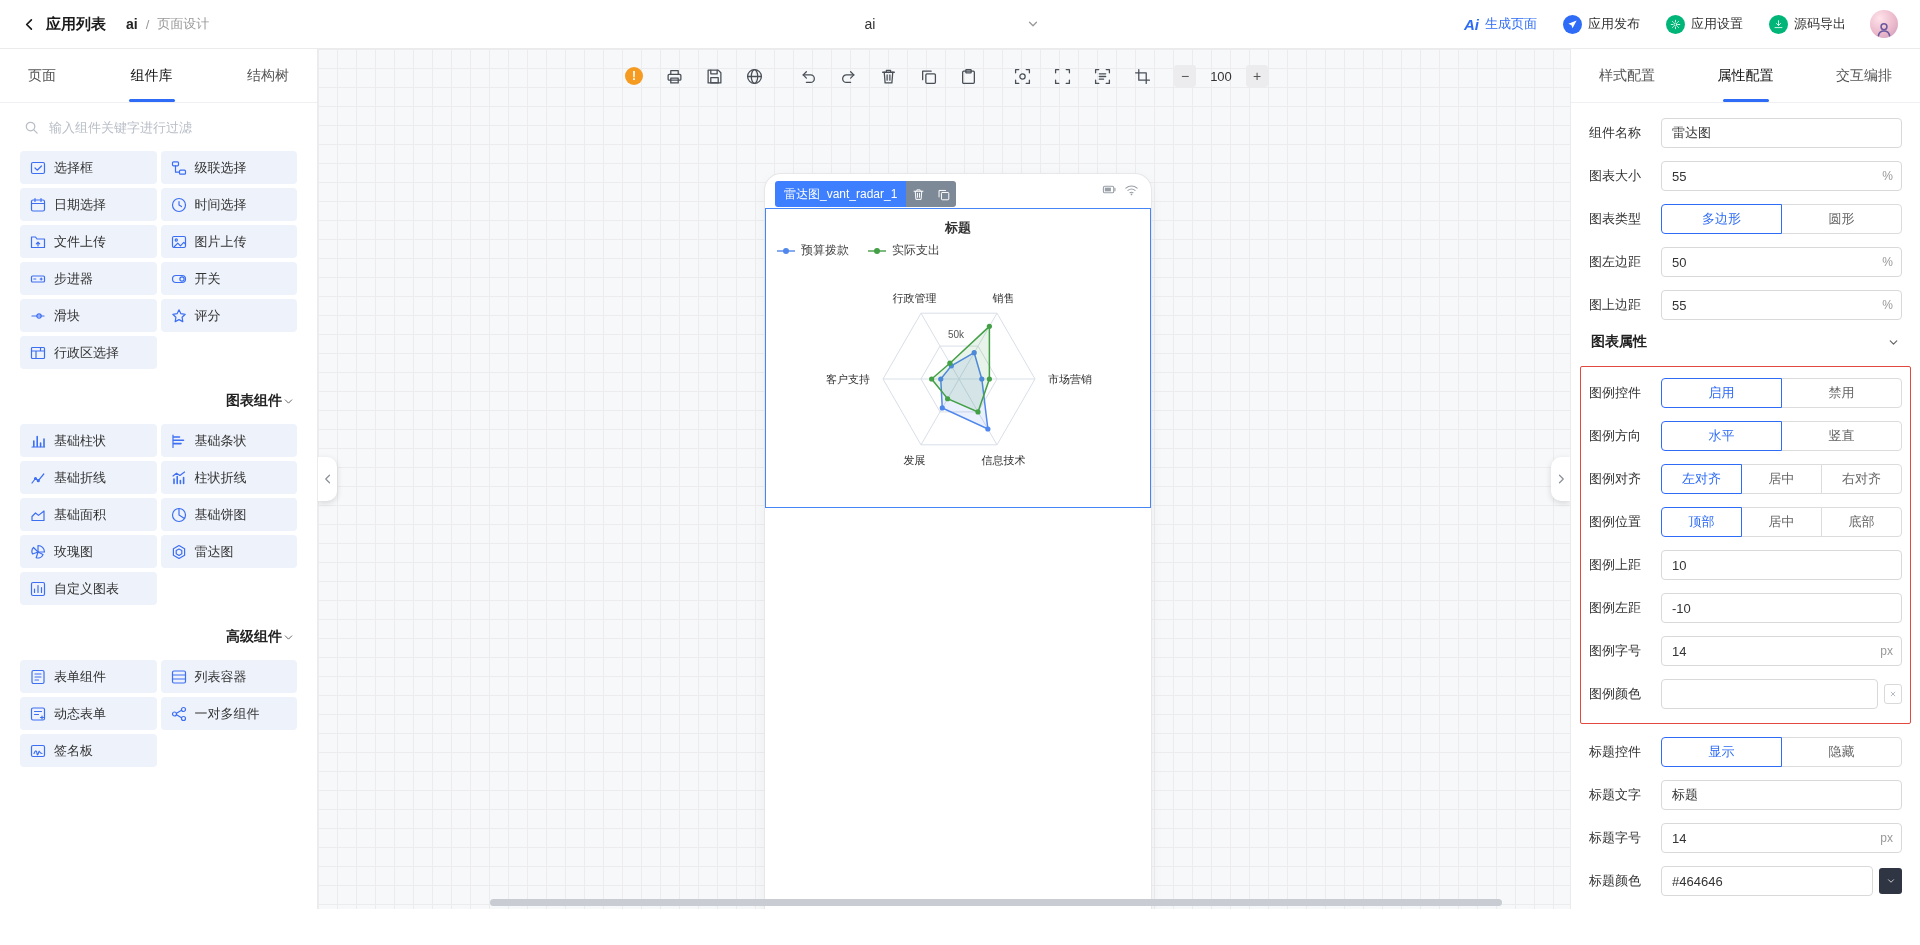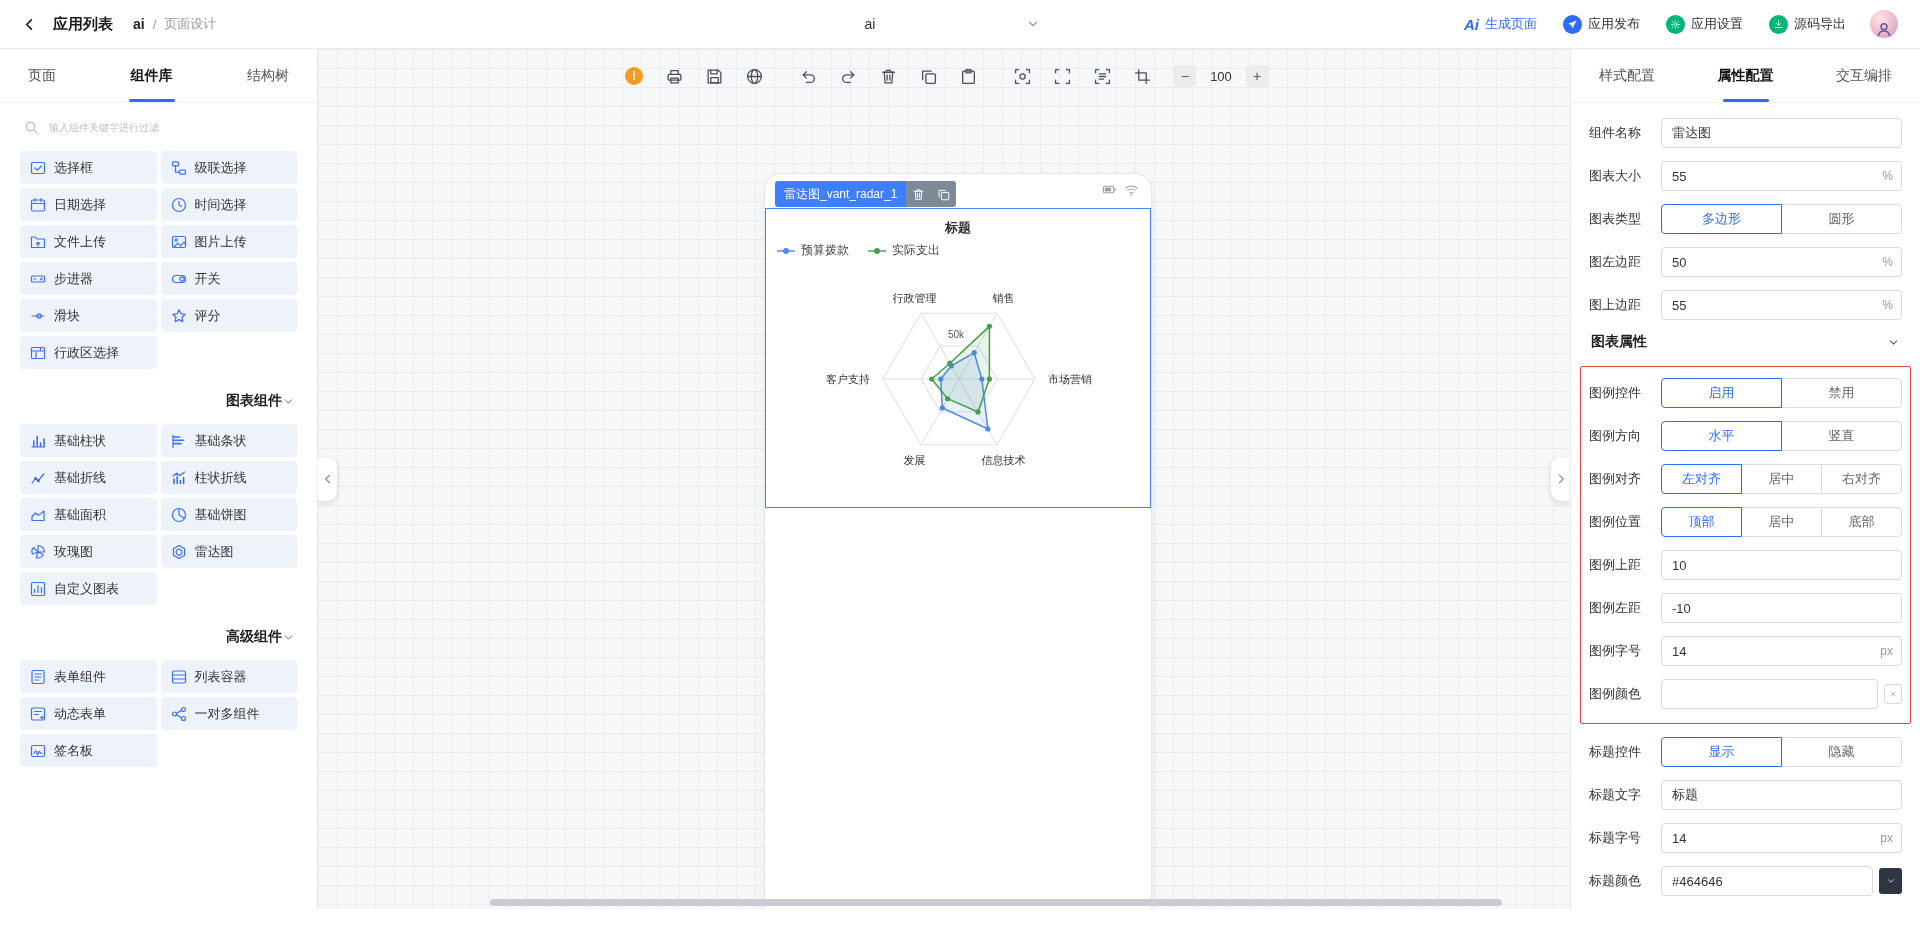--- a/index.html
+++ b/index.html
@@ -3,21 +3,21 @@
 <meta charset="utf-8">
 <style>
 *{margin:0;padding:0;box-sizing:border-box}
 html,body{width:1920px;height:945px;overflow:hidden}
 body{font-family:"Liberation Sans","DejaVu Sans",sans-serif;font-size:13px;color:#333;background:#fff}
 svg{width:16px;height:16px;display:block;flex-shrink:0}
 
 
 .topbar{height:49px;display:flex;align-items:center;border-bottom:1px solid #ebebeb;padding:0 22px;position:relative;background:#fff;z-index:20}
 .tb-left{display:flex;align-items:center;gap:20px}
-.back{display:flex;align-items:center;gap:16px;font-size:15px;font-weight:700;cursor:pointer;color:#1a1a1a}
+.back{display:flex;align-items:center;gap:9px;font-size:15px;font-weight:700;cursor:pointer;color:#1a1a1a}
 .back svg{width:15px;height:15px}
 .crumb{display:flex;align-items:center;gap:8px}
 .crumb b{font-size:14px;color:#222}
 .crumb .sep,.crumb .muted{color:#999;font-size:13px}
 .tb-center{position:absolute;left:700px;width:340px;height:100%;display:flex;align-items:center;justify-content:center;gap:10px;font-size:14px;color:#333;cursor:pointer}
 .tb-center svg{position:absolute;right:0;width:14px;height:14px;color:#999}
 .tb-right{margin-left:auto;display:flex;align-items:center;gap:26px}
 .tb-action{display:flex;align-items:center;gap:6px;cursor:pointer}
 .ai-logo{font-weight:700;font-style:italic;color:#2E6BF6;font-size:15px}
 .circ{width:19px;height:19px;border-radius:50%;color:#fff;display:flex;align-items:center;justify-content:center}
@@ -25,25 +25,25 @@
 .avatar{width:28px;height:28px;border-radius:50%;margin-left:24px;background:radial-gradient(circle at 35% 30%,#ffe3ea,#e9b6c9 60%,#c495bb);display:flex;align-items:flex-end;justify-content:center;overflow:hidden;cursor:pointer}
 .avatar svg{width:18px;height:18px;color:#6b5a9e}
 
 
 .main{display:flex;height:calc(100% - 49px)}
 
 
 .sidebar{width:318px;border-right:1px solid #ebebeb;background:#fff;display:flex;flex-direction:column;flex-shrink:0}
 .tab-row{display:flex;justify-content:space-between;align-items:stretch;height:54px;border-bottom:1px solid #f0f0f2;padding:0 28px;flex-shrink:0}
 .x-tab{position:relative;display:flex;align-items:center;color:#555;font-size:14px;cursor:pointer}
-.x-tab.active span{color:#111;font-weight:700}
+.x-tab.active span{color:#111;font-weight:400}
 .x-tab.active::after{content:"";position:absolute;bottom:0;left:50%;transform:translateX(-50%);width:46px;height:3px;background:#2E6BF6;border-radius:2px}
 .search-row{display:flex;align-items:center;gap:10px;padding:17px 24px 12px;flex-shrink:0}
 .search-row svg{width:15px;height:15px;color:#b9bec7}
-.search-input{border:none;outline:none;flex:1;font-size:10px;color:#701a75;background:transparent}
+.search-input{border:none;outline:none;flex:1;font-size:13px;color:#701a75;background:transparent}
 .search-input::placeholder{color:#b9bec7}
 .groups{flex:1;overflow:hidden;padding:4px 20px 0}
 .comp-grid{display:grid;grid-template-columns:1fr 1fr;gap:4px;margin-bottom:12px}
 .comp-item{height:33px;background:#eef2fb;border-radius:4px;display:flex;align-items:center;gap:8px;padding:0 10px;cursor:grab;color:#333;font-size:13px;white-space:nowrap}
 .comp-item svg{width:16px;height:16px;color:#3D6FF2}
 .group-header{display:flex;align-items:center;justify-content:flex-end;font-weight:700;font-size:14px;color:#222;margin:23px 2px 14px;cursor:pointer}
 .group-header svg{width:13px;height:13px;color:#666}
 
 
 .canvas{flex:1;position:relative;background-color:#f7f8f9;overflow:hidden;

